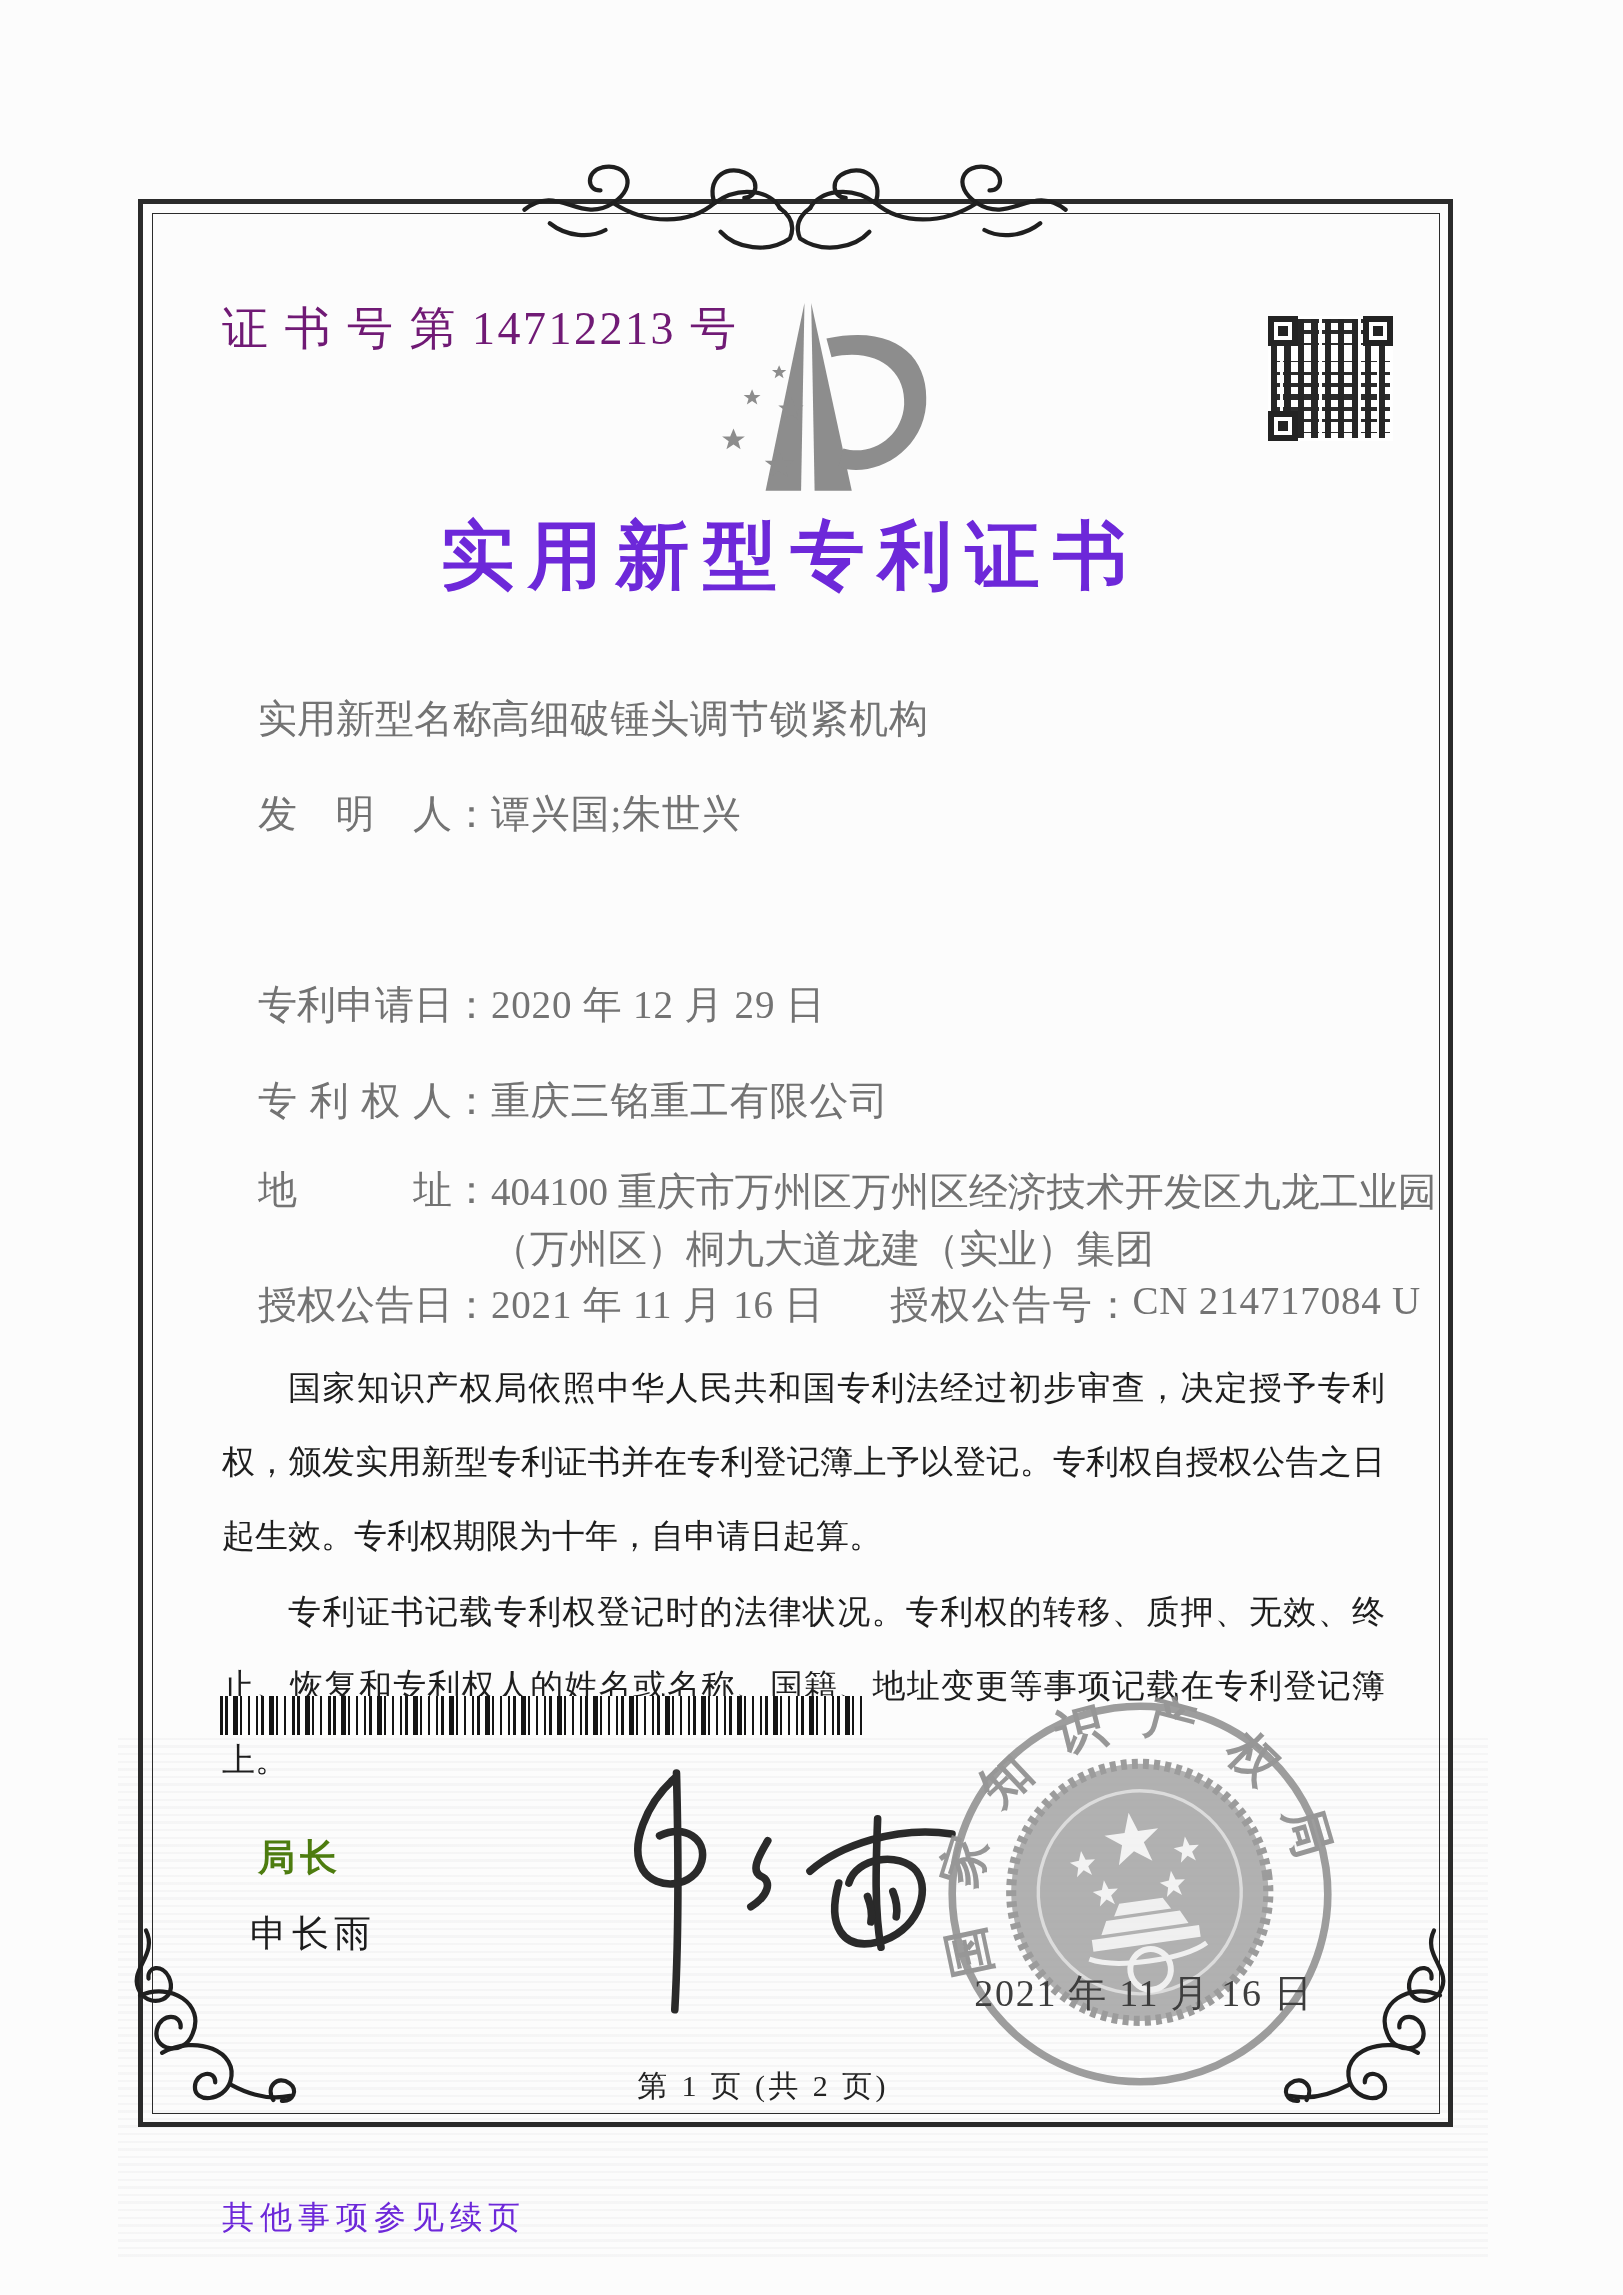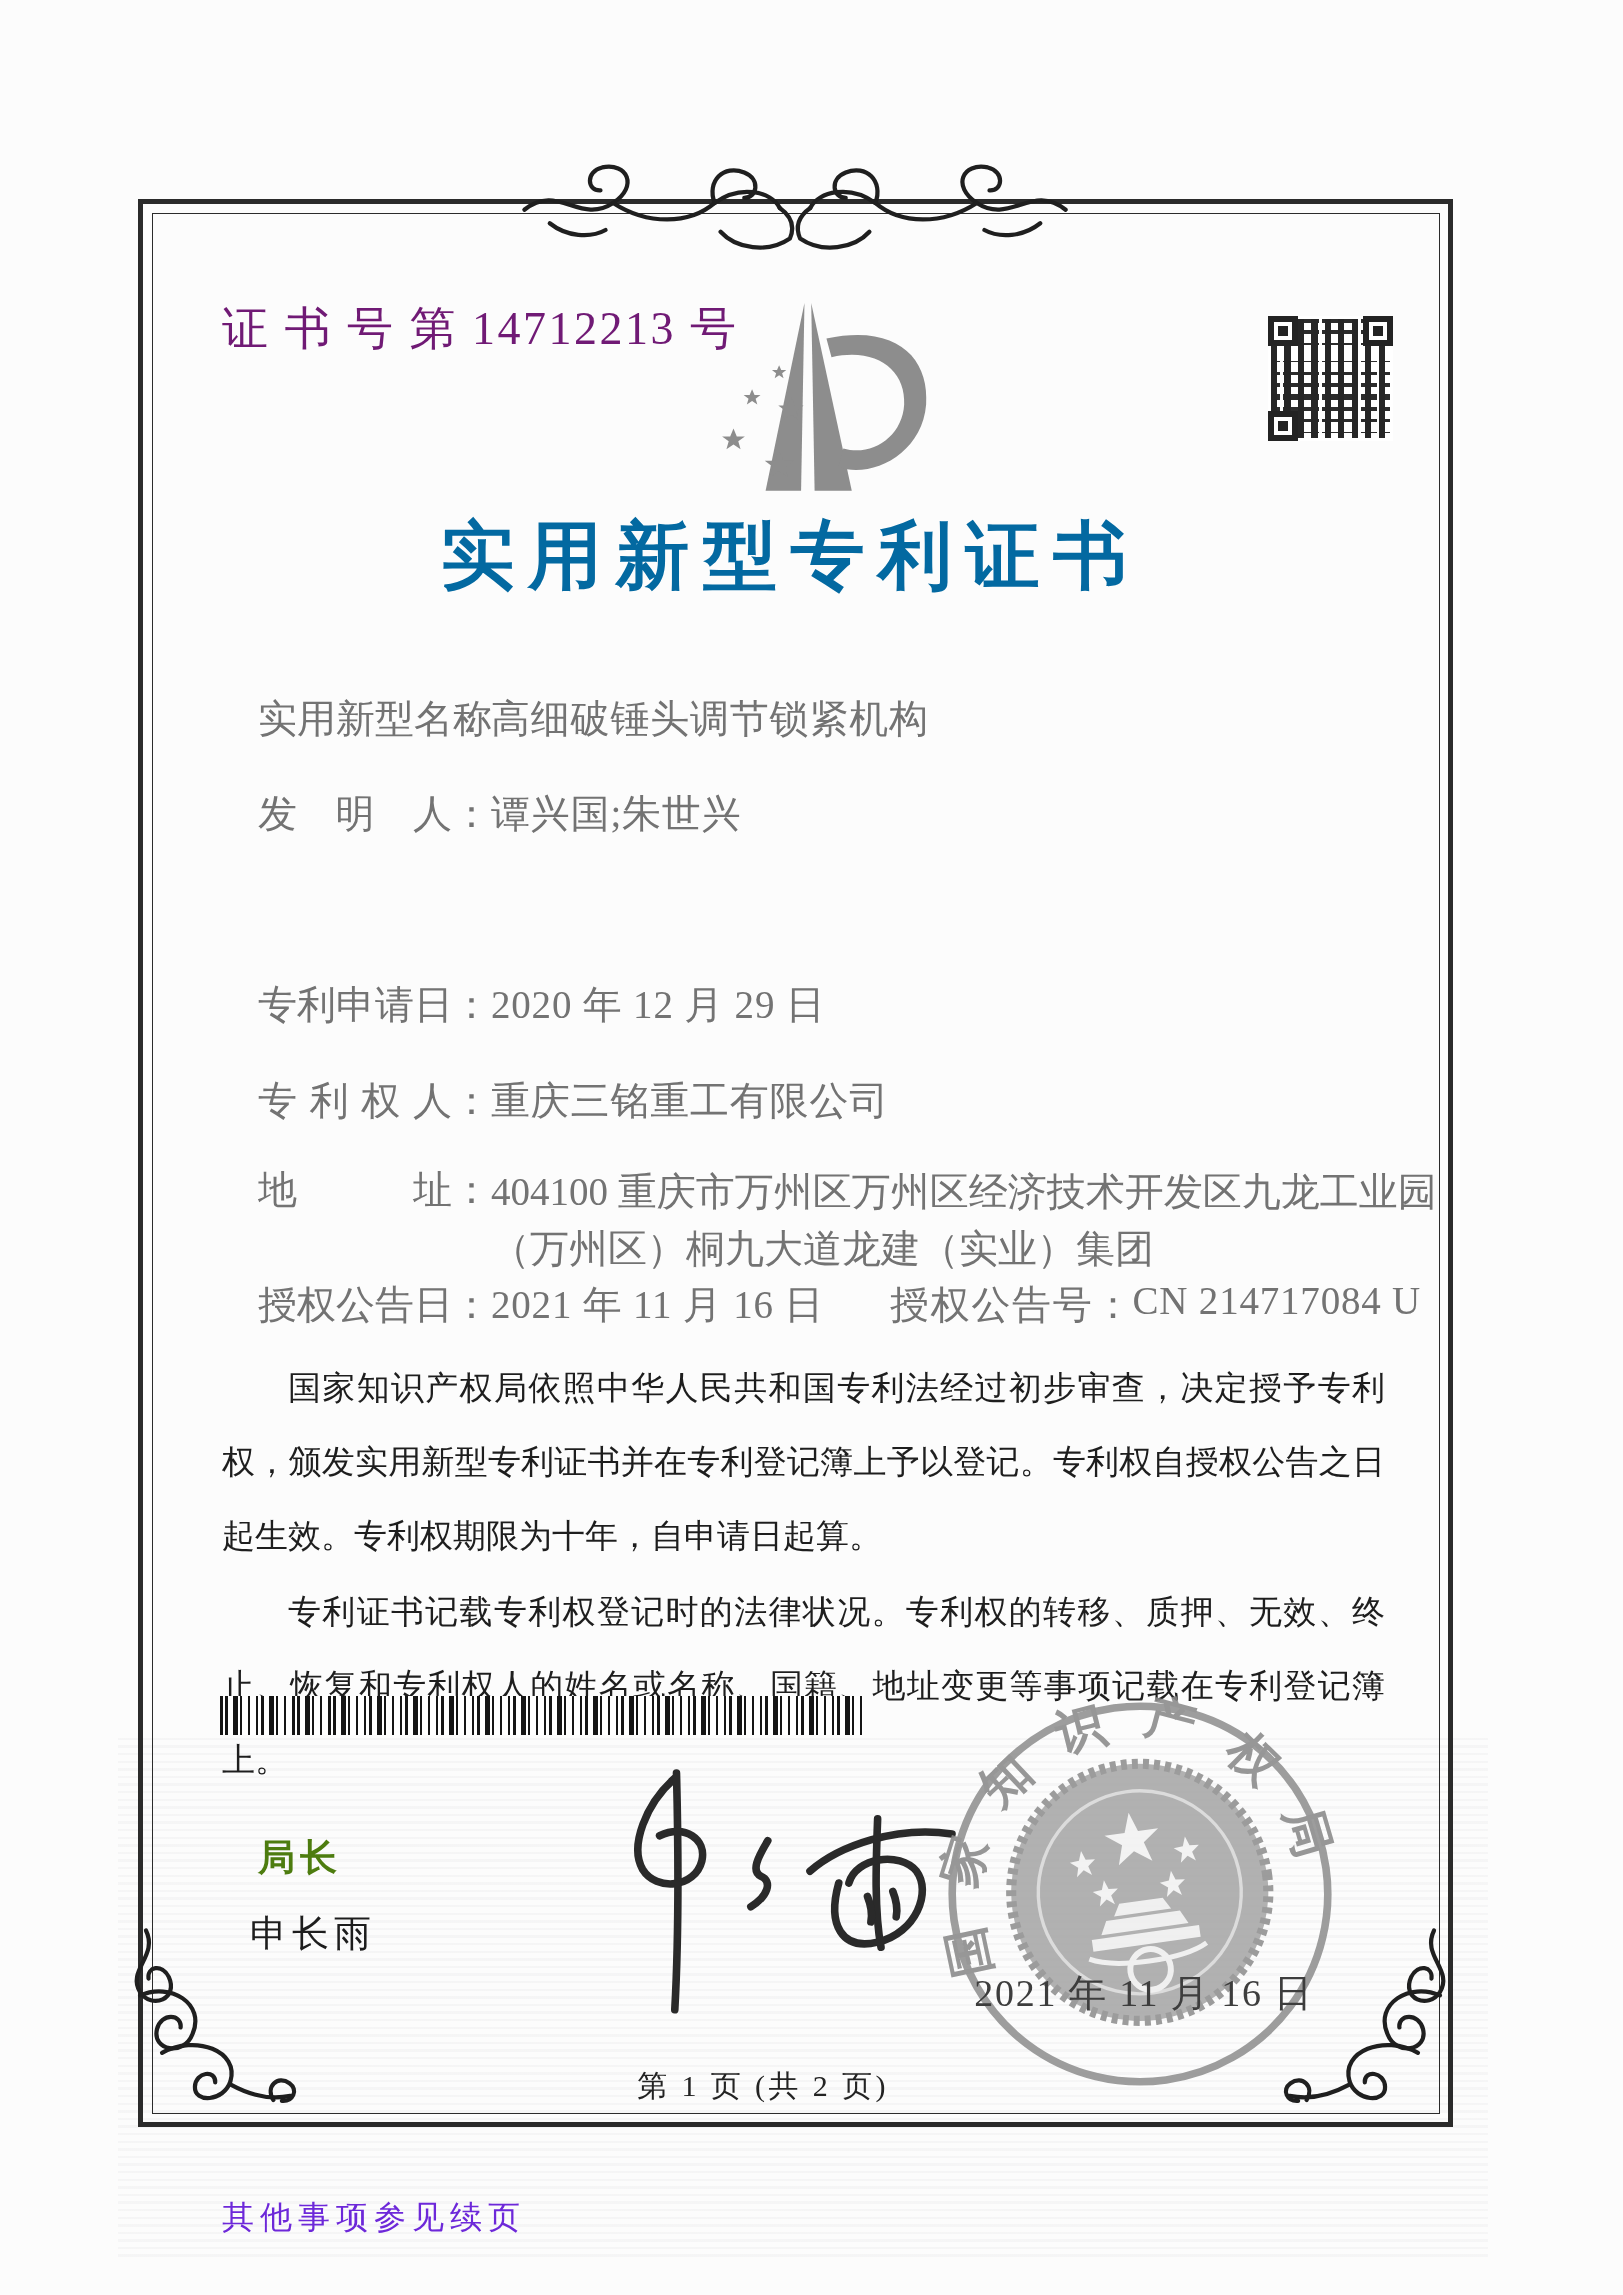--- a/index.html
+++ b/index.html
@@ -21,21 +21,21 @@
   .qr-noise{position:absolute;left:3.4px;top:3.4px;right:3.4px;bottom:3.4px;
      background:
        repeating-linear-gradient(90deg,#262626 0 6px,transparent 6px 13.5px),
        repeating-linear-gradient(0deg,#fff 0 5px,transparent 5px 11px),
        repeating-linear-gradient(90deg,transparent 0 9.3px,#fff 9.3px 12px,transparent 12px 19.4px),
        repeating-linear-gradient(0deg,#2c2c2c 0 6px,transparent 6px 12.7px);}
   .finder{position:absolute;width:30px;height:30px;border:6px solid #232323;background:#fff;box-sizing:border-box;}
   .finder::after{content:"";position:absolute;left:4.2px;top:4.2px;width:10px;height:10px;background:#232323;}
   .f-tl{left:0;top:0}.f-tr{right:0;top:0}.f-bl{left:0;bottom:0}
   .title{position:absolute;left:138px;top:507px;width:1305px;text-align:center;
-         font-size:74px;font-weight:700;letter-spacing:13.5px;color:#0369a1;}
+         font-size:74px;font-weight:700;letter-spacing:13.5px;color:#6d28d9;}
   
   .field{position:absolute;left:222px;font-size:39px;color:#737373;white-space:nowrap;margin-left:36px;}
   .flabel{display:inline-block;width:194px;text-align:justify;text-align-last:justify;vertical-align:top;}
   .fcolon{display:inline-block;vertical-align:top;}
   .fvalue{display:inline-block;vertical-align:top;letter-spacing:0.8px;}
   .addr-lines{display:inline-block;vertical-align:top;line-height:57px;}
   .grant2{position:absolute;left:632px;top:0;white-space:nowrap;}
   .grant2 .flabel{width:auto;text-align:left;text-align-last:auto;letter-spacing:1.7px;}
   
   .body-text{position:absolute;left:222px;top:1351px;width:1163px;font-size:33px;

